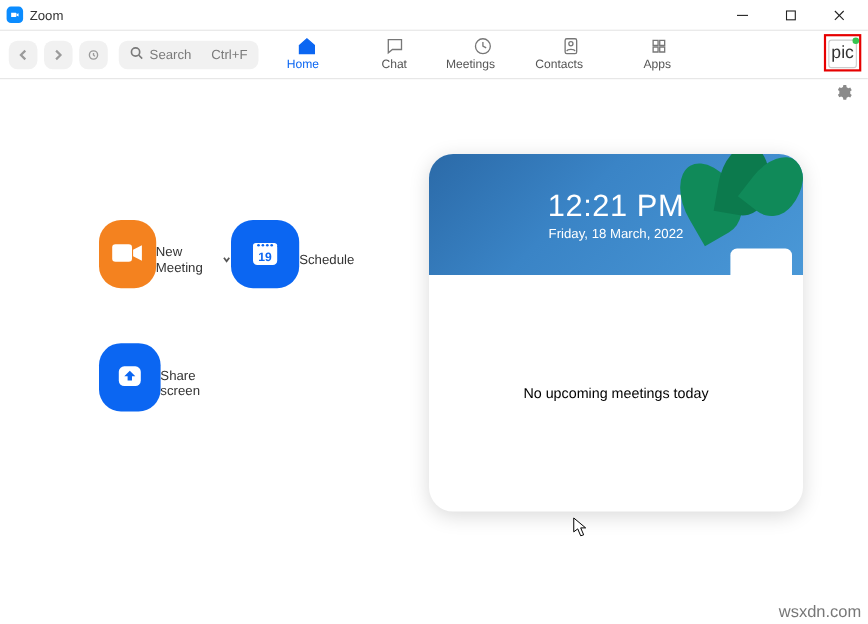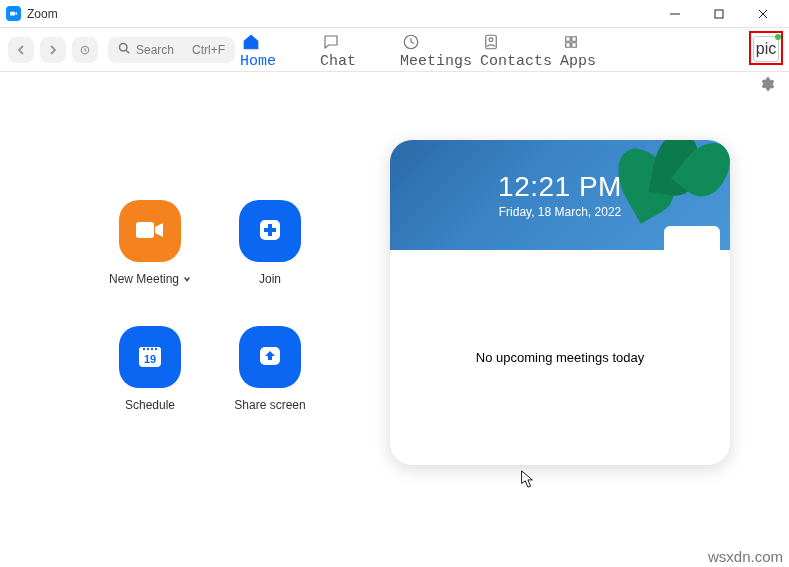--- a/index.html
+++ b/index.html
@@ -61,23 +61,23 @@
     padding: 0 10px; color: #7a7a7a; font-size: 12px;
     margin-left: 4px;
   }
   .search-pill svg { width: 12px; height: 12px; stroke: #7a7a7a; stroke-width: 2; fill: none; }
   .tabs {
     position: absolute; left: 240px; top: 0; height: 44px;
     display: flex; gap: 30px; align-items: flex-start;
     padding-top: 4px;
   }
   .tab {
-    display: flex; flex-direction: column; align-items: flex-start;
+    display: flex; flex-direction: column; align-items: flex-end;
     width: 50px;
-    color: #555; font-size: 15px; font-family: Liberation Mono, monospace;
+    color: #555; font-size: 11px;
   }
   .tab.active { color: #0b66f2; }
   .tab .ticon {
     width: 22px; height: 20px; display: flex; align-items: center; justify-content: center;
   }
   .tab .ticon svg { width: 18px; height: 18px; fill: none; stroke: #777; stroke-width: 1.6; }
   .tab.active .ticon svg { fill: #0b66f2; stroke: #0b66f2; }
   .tab .tlabel { margin-top: 1px; }
   .avatar-wrap {
     position: absolute; top: 3px; right: 6px;
@@ -106,21 +106,21 @@
   .content {
     position: absolute; left: 0; right: 0; top: 100px; bottom: 20px;
   }
   .action-grid {
     position: absolute; left: 90px; top: 100px;
     display: grid; grid-template-columns: repeat(2, 120px);
     grid-template-rows: repeat(2, auto);
     column-gap: 0px; row-gap: 40px;
   }
   .action {
-    display: flex; flex-direction: column; align-items: center;
+    display: flex; flex-direction: row; align-items: center;
     color: #333; font-size: 12px;
   }
   .tile {
     width: 62px; height: 62px;
     border-radius: 20px;
     display: flex; align-items: center; justify-content: center;
     margin-bottom: 10px;
   }
   .tile.orange { background: #f4821f; }
   .tile.blue { background: #0b66f2; }
@@ -305,32 +305,20 @@
       <div class="label-row">
         <span>New Meeting</span>
         <span class="caret">
           <svg viewBox="0 0 10 10">
               <polyline points="2,3 5,7 8,3"></polyline>
             </svg>
         </span>
       </div>
     </div>
 
-    <div class="action">
-      <div class="tile blue">
-        <span>
-          <svg width="30" height="30" viewBox="0 0 30 30">
-              <rect x="5" y="5" width="20" height="20" rx="5" fill="#fff"></rect>
-              <rect x="13" y="9" width="4" height="12" fill="#0b66f2"></rect>
-              <rect x="9" y="13" width="12" height="4" fill="#0b66f2"></rect>
-            </svg>
-        </span>
-      </div>
-      <span>Join</span>
-    </div>
 
     <div class="action">
       <div class="tile blue">
         <span>
           <svg width="32" height="32" viewBox="0 0 32 32">
             <rect x="5" y="7" width="22" height="20" rx="4" fill="#fff"></rect>
             <rect x="5" y="7" width="22" height="5" rx="3" fill="#fff"></rect>
             <circle cx="10" cy="9" r="1.2" fill="#0b66f2"></circle>
               <circle cx="14" cy="9" r="1.2" fill="#0b66f2"></circle>
               <circle cx="18" cy="9" r="1.2" fill="#0b66f2"></circle>

